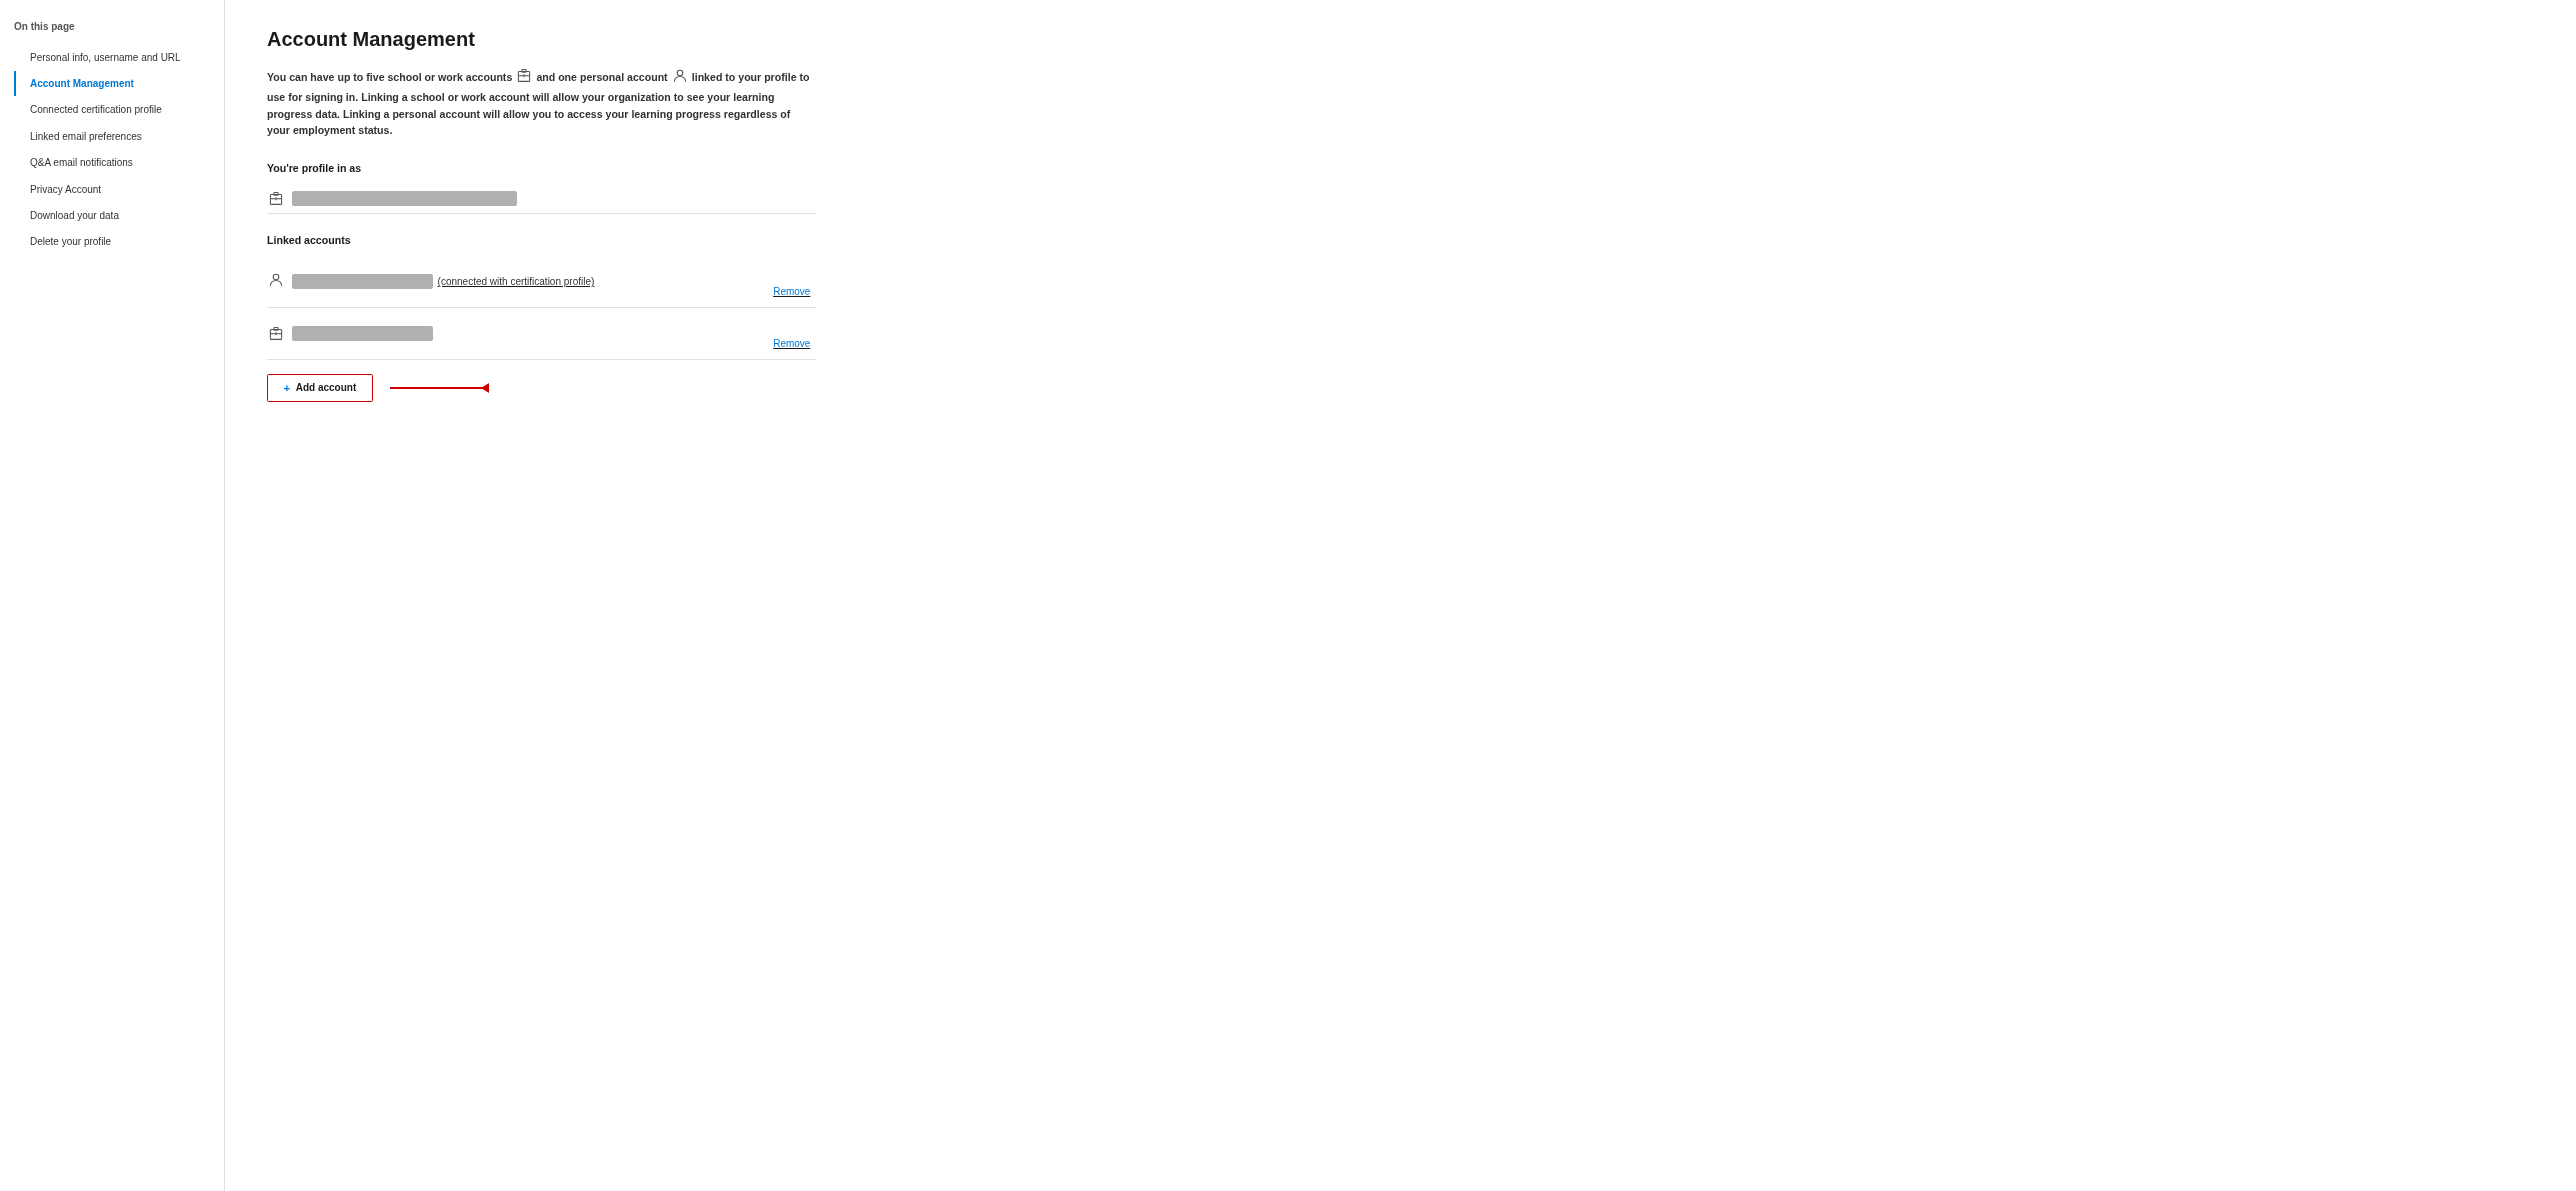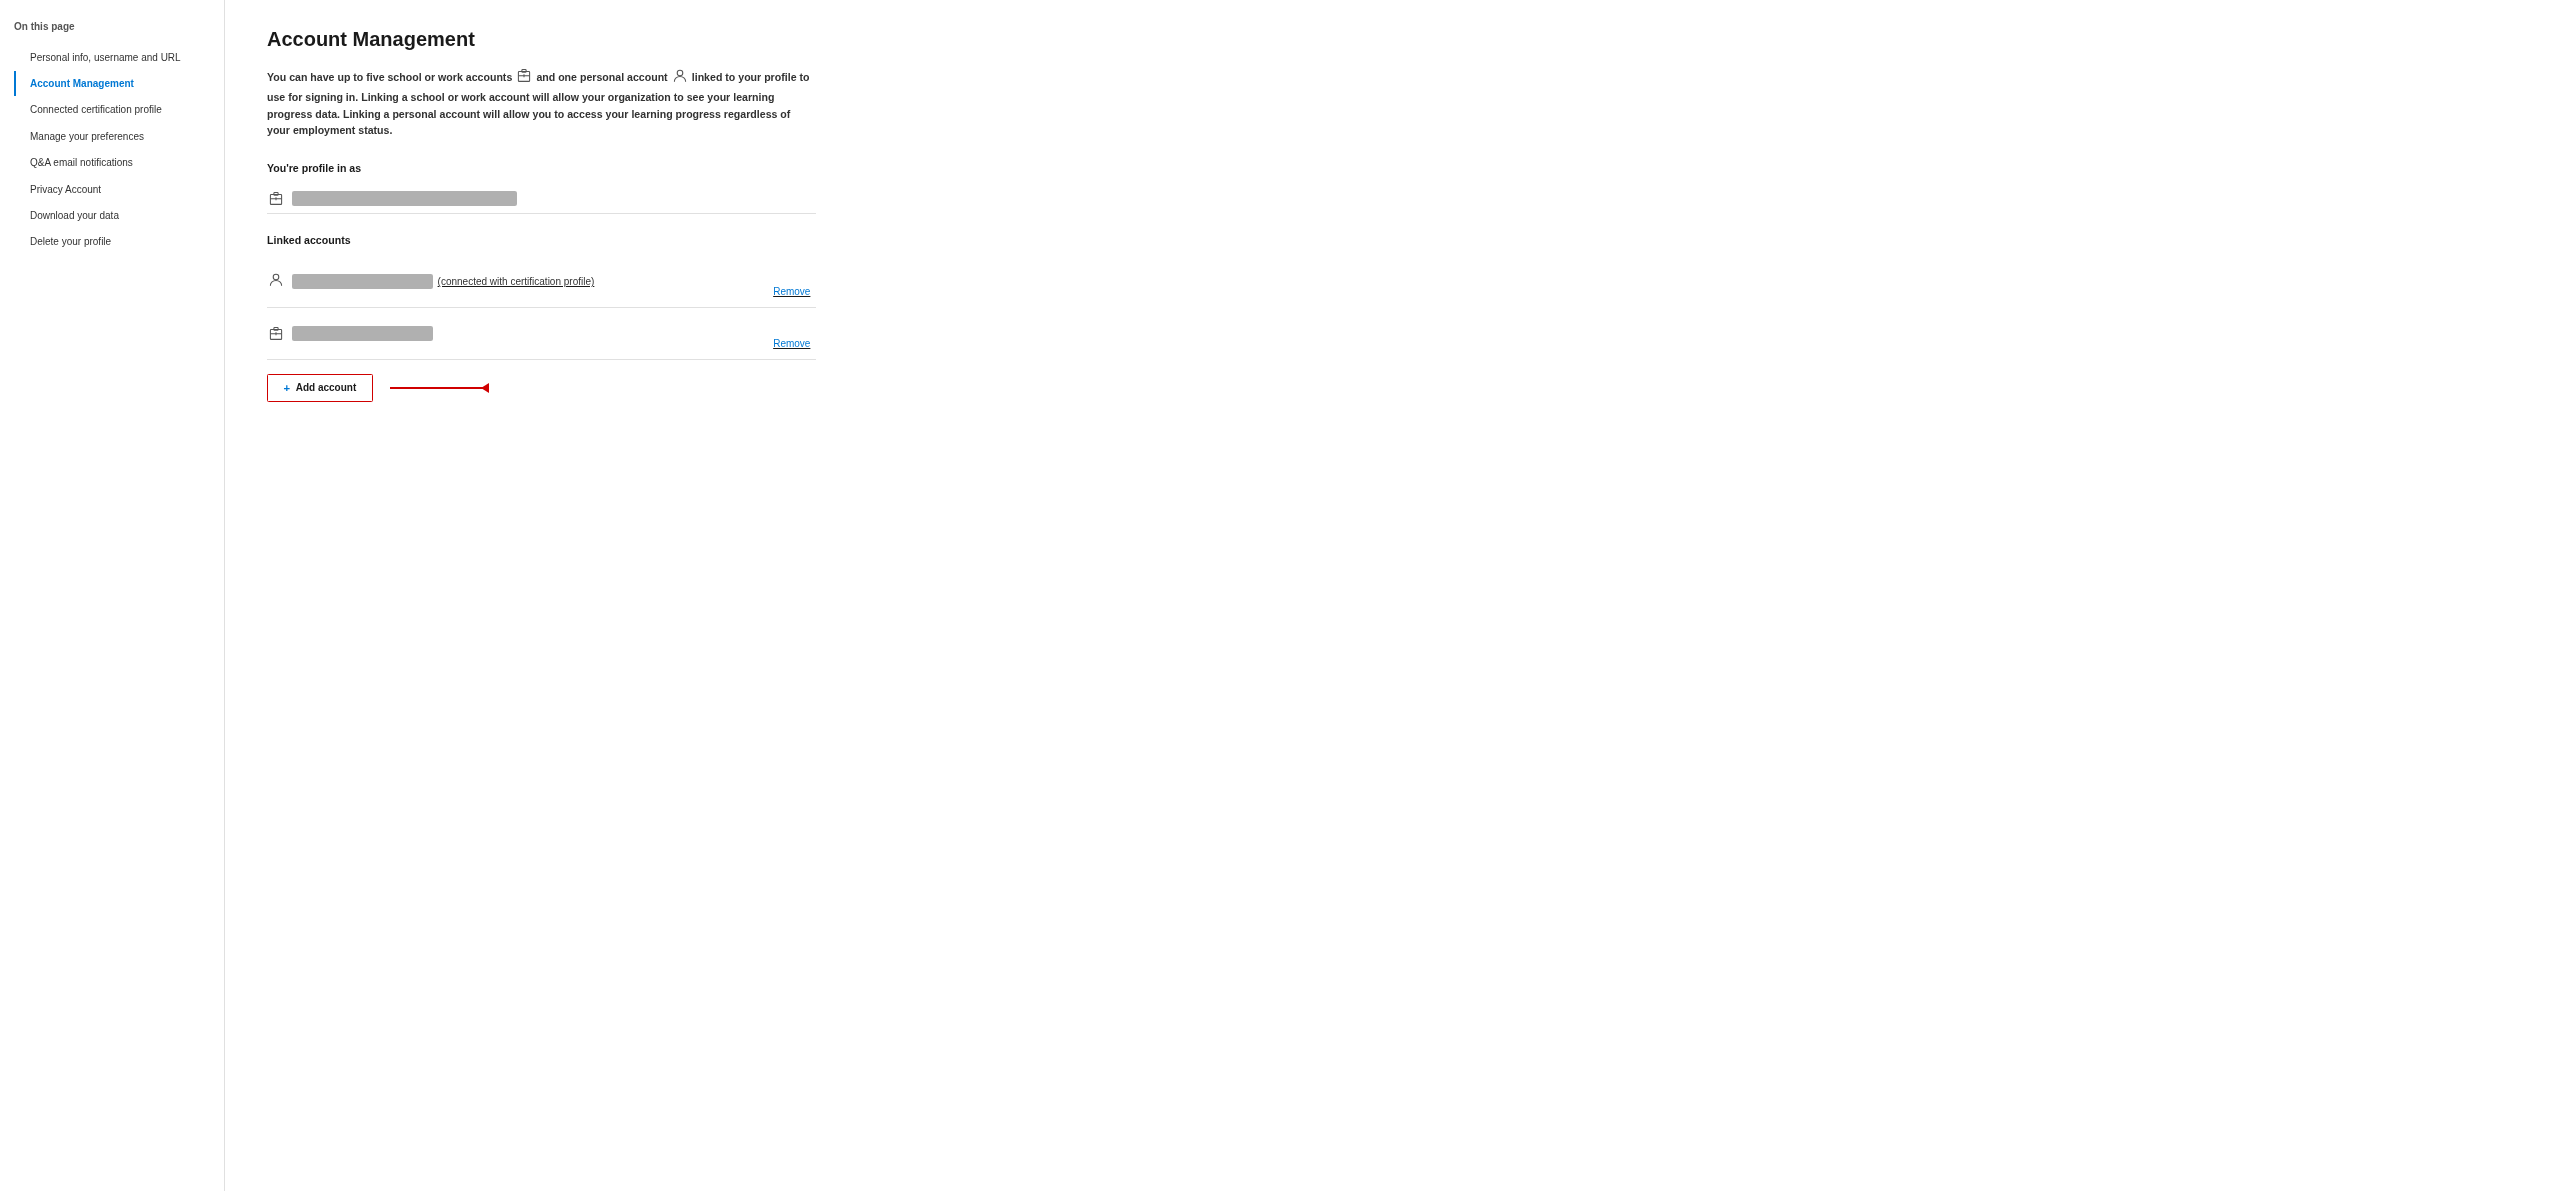--- a/index.html
+++ b/index.html
@@ -203,21 +203,21 @@
   <a class="sidebar-item">
     <span>Personal info, username and URL</span>
   </a>
   <a class="sidebar-item active">
     <span>Account Management</span>
   </a>
   <a class="sidebar-item">
     <span>Connected certification profile</span>
   </a>
   <a class="sidebar-item">
-    <span>Manage your preferences</span>
+    <span>Linked email preferences</span>
   </a>
   <a class="sidebar-item">
     <span>Q&amp;A email notifications</span>
   </a>
   <a class="sidebar-item">
     <span>Privacy Account</span>
   </a>
   <a class="sidebar-item">
     <span>Download your data</span>
   </a>

